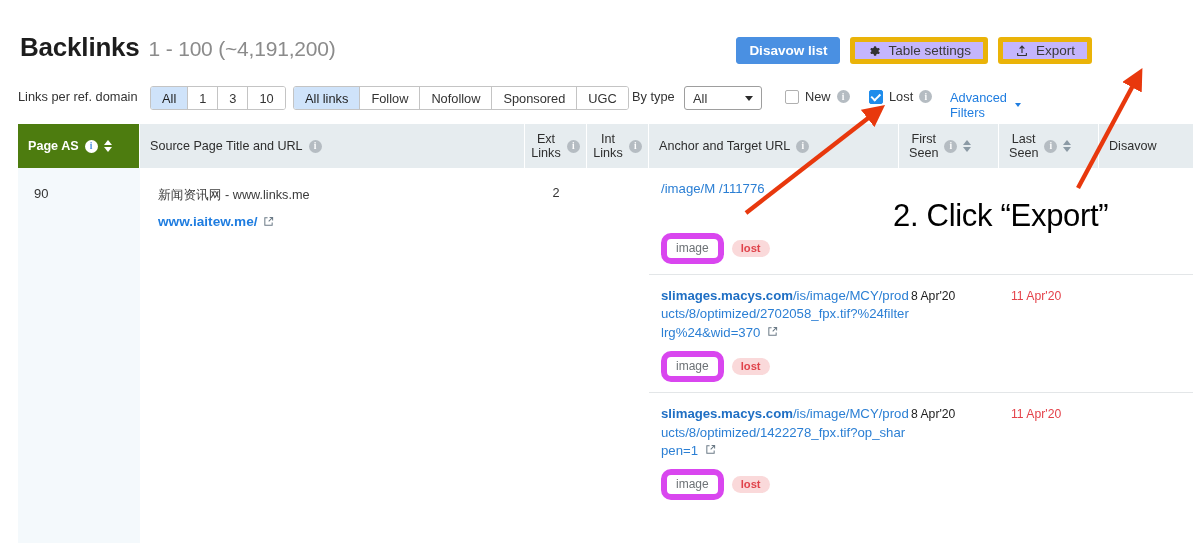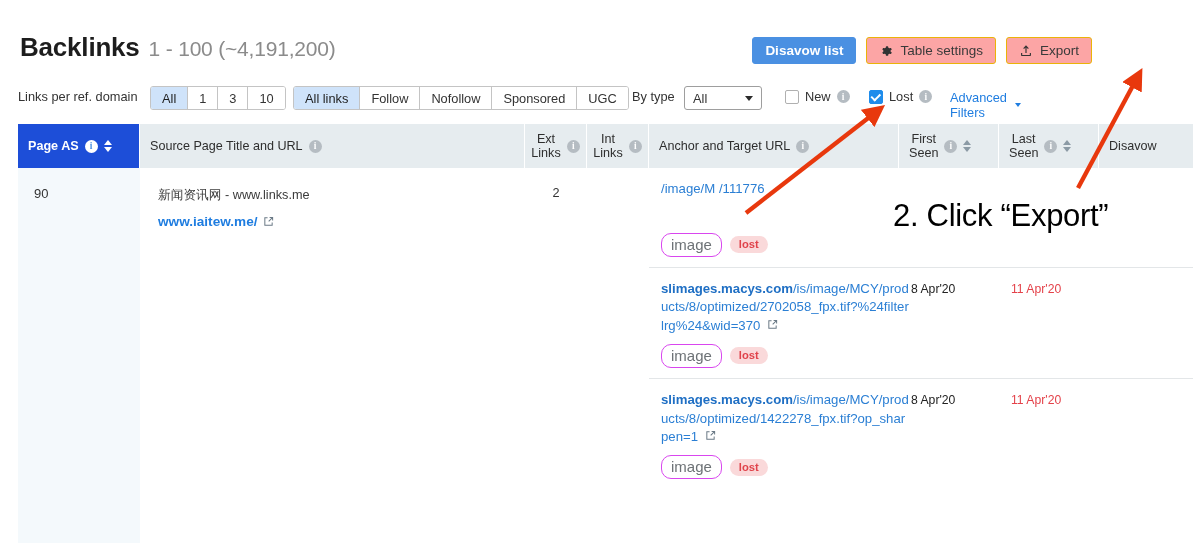--- a/index.html
+++ b/index.html
@@ -27,21 +27,21 @@
   .header-btns {
     position: absolute; right: 12px; top: 37px;
     display: flex; align-items: center; gap: 10px;
   }
   .btn {
     height: 27px; display: inline-flex; align-items: center; justify-content: center;
     gap: 7px; border-radius: 3px; font-size: 13.5px; padding: 0 12px;
     cursor: pointer; white-space: nowrap; line-height: 1;
   }
   .btn-primary { background: #4a90e2; color: #ffffff; border: 1px solid #4a90e2; font-weight: bold; }
-  .btn-ghost   { background: #fca5a5; color: #3a3a3a; border: 1px solid #eab308; }
+  .btn-ghost   { background: #c4b5fd; color: #3a3a3a; border: 5px solid #eab308; }
   .ic { display:inline-block; width:14px; height:14px; flex: 0 0 auto; }
   .ic svg { display:block; width:14px; height:14px; }
 
   
   .filters {
     position: absolute; left: 0; top: 82px; width: 972px; height: 36px;
   }
   .flab { position: absolute; font-size: 12.8px; color: #333; top: 7px; }
   .seg { position:absolute; display:flex; height:24px; border-radius:3px; overflow:hidden;
          border:1px solid #c4c4c4; background:#fff; }
@@ -77,21 +77,21 @@
   .advlink { position:absolute; font-size:12.8px; color:#1f7de0; cursor:pointer;
              display:flex; align-items:center; gap:8px; }
   .chev-sm { width:0;height:0;border-left:3.5px solid transparent;border-right:3.5px solid transparent;
              border-top:4.5px solid #1f7de0; }
 
   
   .table { position:absolute; left:18px; top:124px; width:1175px; }
   .thead { display:flex; height:44px; }
   .th { background:#e6ecef; display:flex; align-items:center; font-size:12.6px; color:#2e2e2e;
         border-right:1px solid #ffffff; padding:0 10px; gap:6px; }
-  .th.blue { background:#1d4ed8; color:#ffffff; font-weight:bold; }
+  .th.blue { background:#4d7c0f; color:#ffffff; font-weight:bold; }
   .th.ctr { justify-content:center; text-align:center; }
   .th .two { display:inline-block; line-height:1.12; text-align:center; }
   .sortic { display:inline-flex; flex-direction:column; gap:2px; }
   .sortic i { display:block; width:0;height:0; }
   .sortic i.up   { border-left:4.5px solid transparent;border-right:4.5px solid transparent;border-bottom:5px solid #8b9aa5; }
   .sortic i.down { border-left:4.5px solid transparent;border-right:4.5px solid transparent;border-top:5px solid #8b9aa5; }
   .th.blue .sortic i.up   { border-bottom-color:#ffffff; }
   .th.blue .sortic i.down { border-top-color:#ffffff; }
 
   .c-pageas  { width:122px; }
@@ -121,22 +121,22 @@
 
   .cell-anchor-group { width:544px; }
   .entry { padding:12px 0 10px 12px; display:flex; border-top:1px solid #e3e6e8; }
   .entry:first-child { border-top:none; }
   .entry-main { width:250px; }
   .entry-first { width:100px; font-size:12.2px; color:#222; padding-top:2px; }
   .entry-last  { width:100px; font-size:12.2px; color:#e4424a; padding-top:2px; }
   .a-url { font-size:13.2px; line-height:1.42; color:#2b7fd4; word-break:break-all; cursor:pointer; }
   .a-url b { font-weight:bold; color:#1f6fc4; }
   .badges { margin-top:8px; display:flex; align-items:center; gap:8px; }
-  .badge-out { border:1px solid #d946ef; color:#6d7276; background:#fff;
-               border-radius:10px; font-size:15px; padding:2px 9px 3px; }
+  .badge-out { border:6px solid #d946ef; color:#6d7276; background:#fff;
+               border-radius:10px; font-size:12px; padding:2px 9px 3px; }
   .badge-lost { background:#fad9da; color:#e0434b; border-radius:10px;
                 font-size:11.2px; padding:2px 9px 3px; font-weight:bold; }
 
   
   .anno {
     position:absolute; font-family:"Liberation Sans", sans-serif;
     font-size:31px; color:#000; white-space:nowrap; letter-spacing:-0.3px;
   }
   .arrow-layer { position:absolute; left:0; top:0; width:1200px; height:543px; pointer-events:none; }
 </style>

